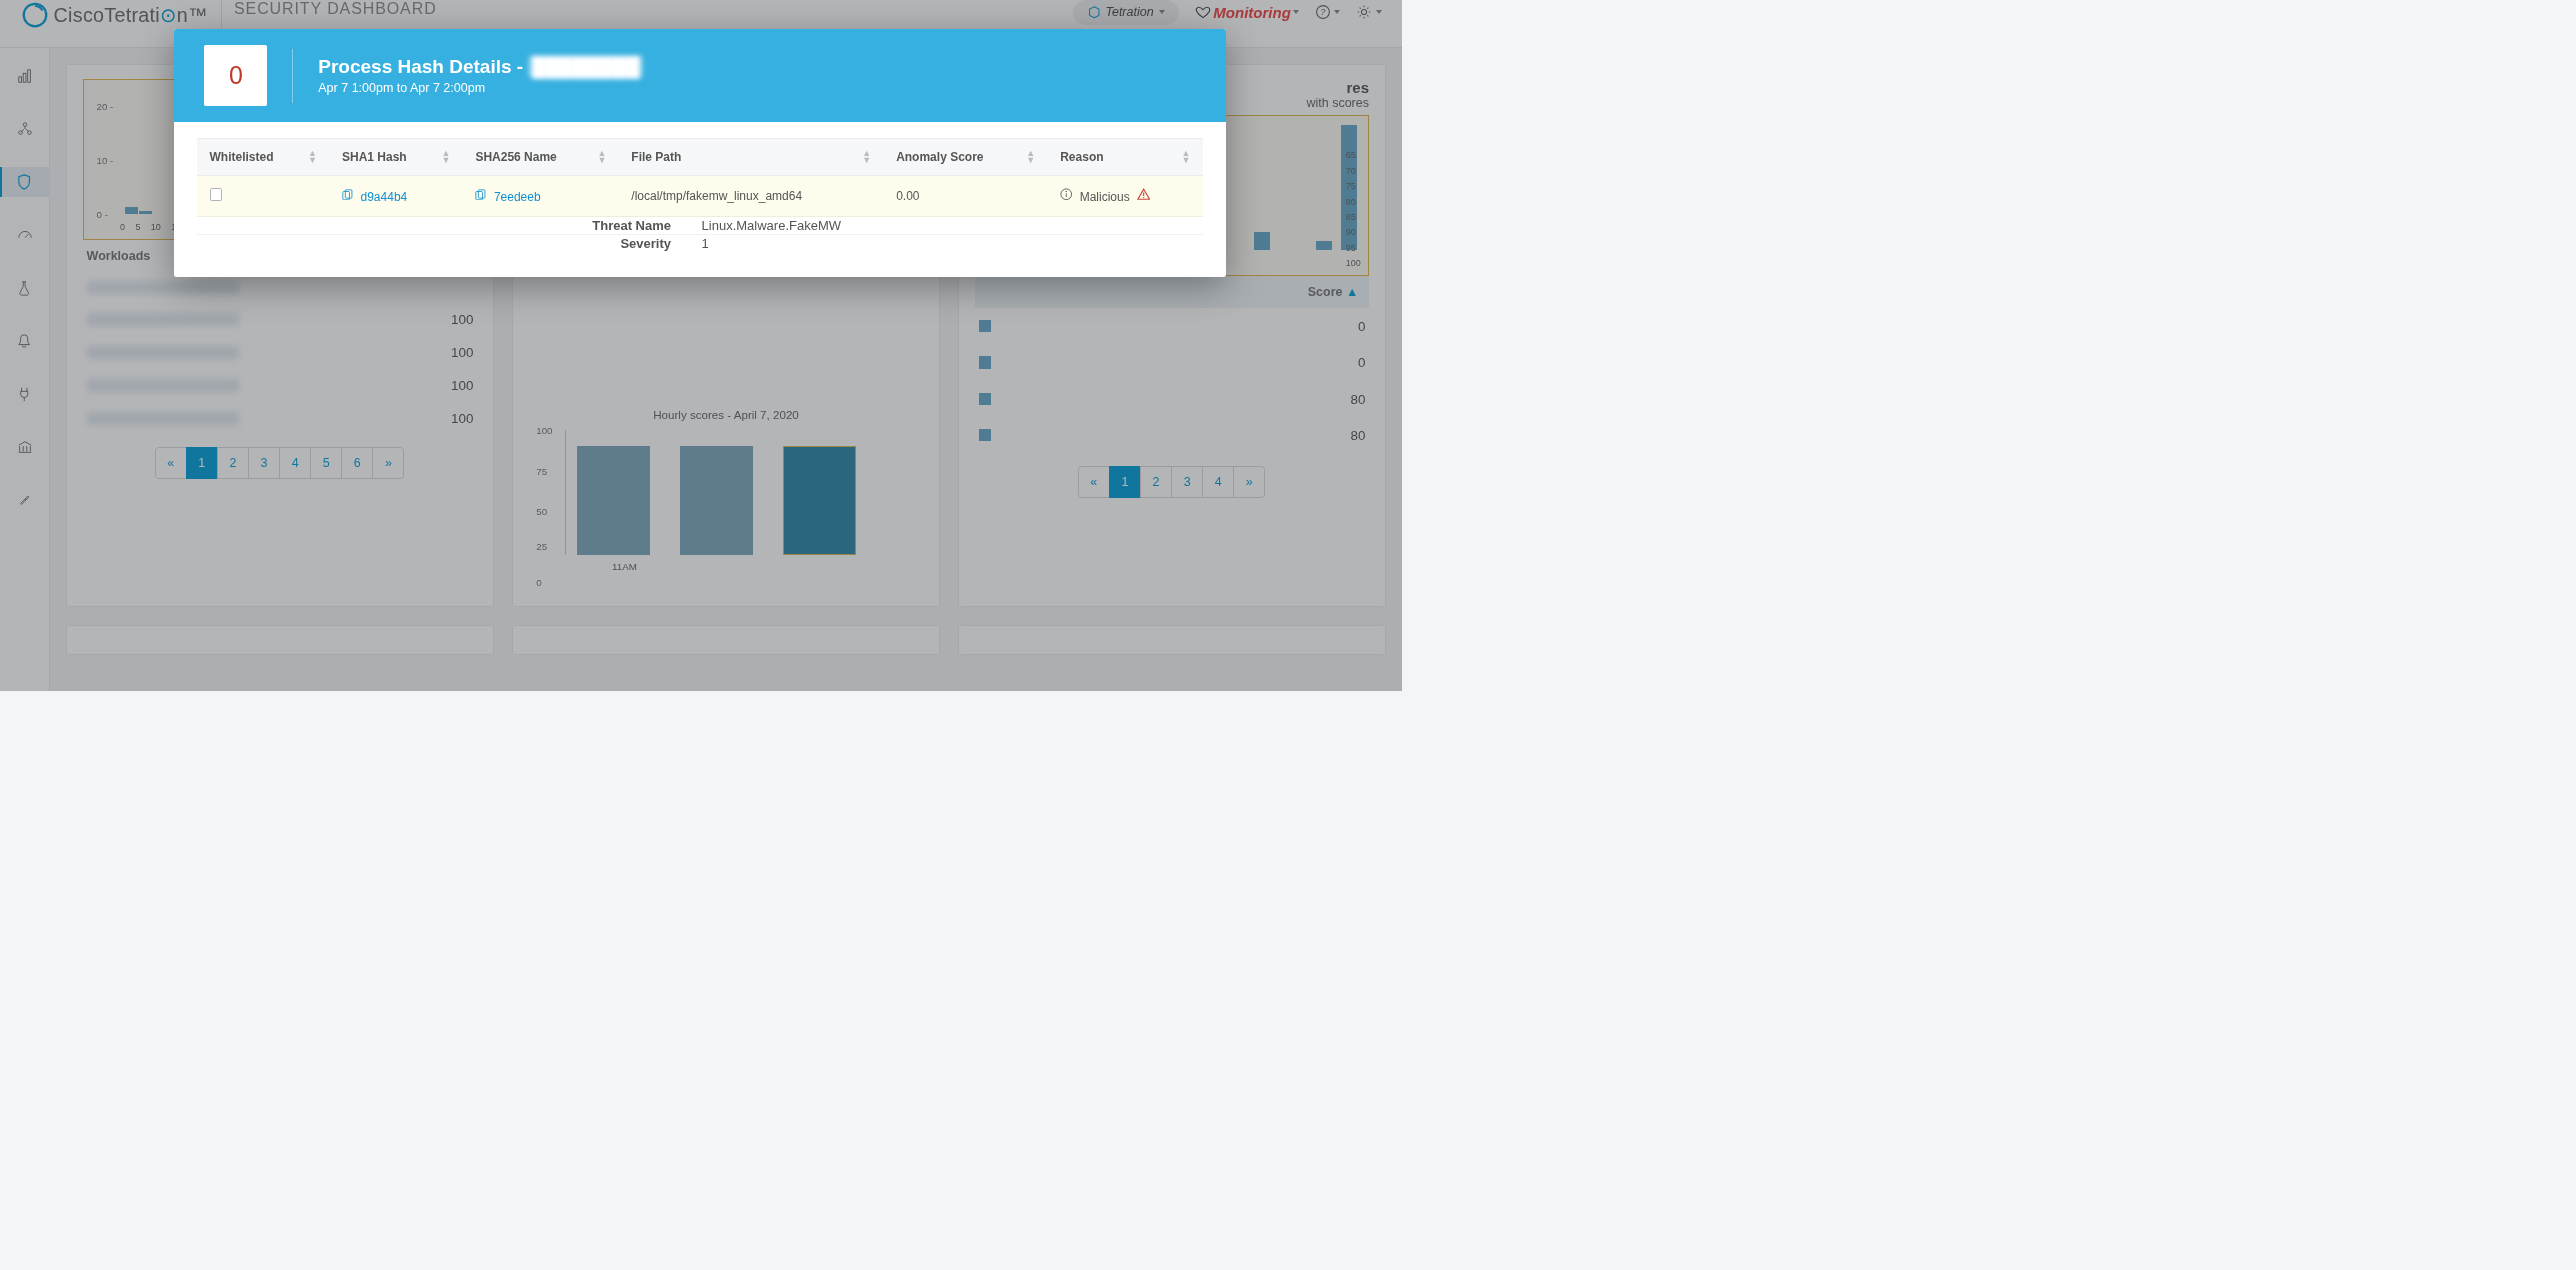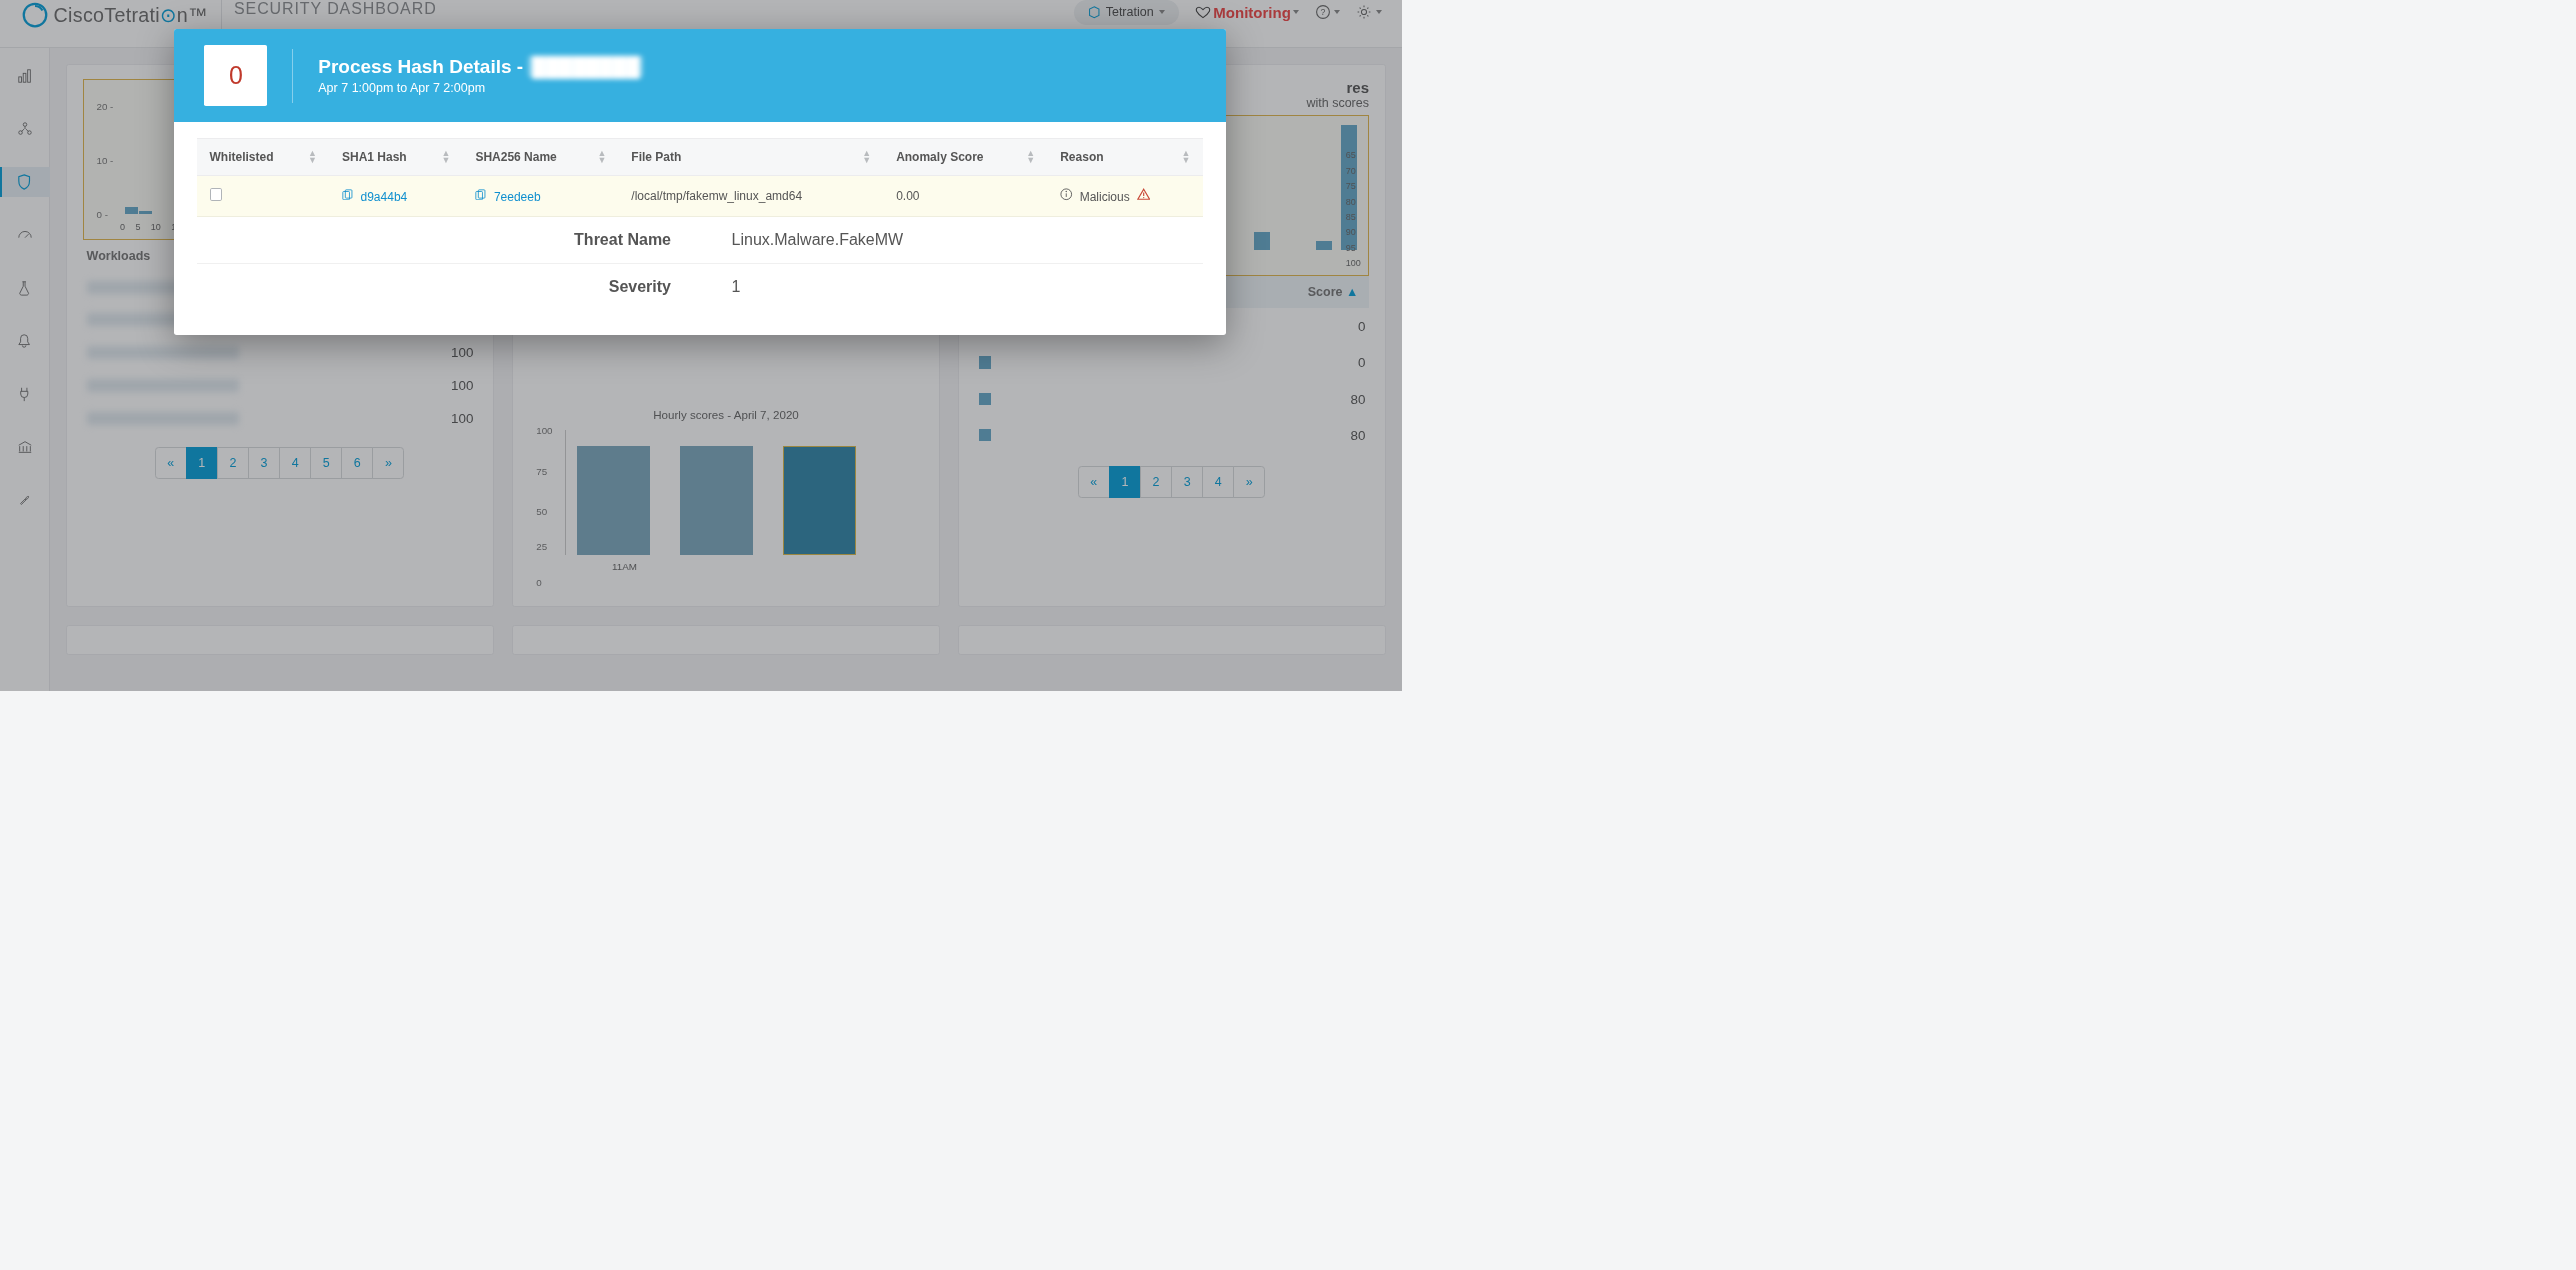--- a/index.html
+++ b/index.html
@@ -7,21 +7,21 @@
 
 
 .topbar { height: 48px; background: #fff; display: flex; align-items: flex-start; padding: 0 20px; border-bottom: 0.9px solid #e6e8ea; }
 .logo-wrap { display: flex; align-items: center; gap: 3.6px; }
 .logo-mark { width: 30px; height: 30px; color: #049fd9; }
 .logo-text { font-size: 19.7px; color: #6a6a6a; font-weight: 300; letter-spacing: 0.3px; }
 .logo-text b { font-weight: 500; }
 .logo-text .accent { color: #049fd9; }
 .vdiv { width: 0.9px; height: 32px; background: #e2e4e6; margin: 0 12.5px; }
 .page-title-top { font-size: 16px; color: #8a8d90; font-weight: 400; letter-spacing: 0.9px; }
-.top-right { margin-left: auto; display: flex; align-items: center; gap: 16px; }
+.top-right { margin-left: auto; display: flex; align-items: center; gap: 16px; font-style: italic; }
 .pill { background: #eef1f3; border-radius: 16px; padding: 5.4px 14.3px; display: flex; align-items: center; gap: 5.4px; color: #4a4a4a; font-size: 12.5px; }
 .mon { display: flex; align-items: center; gap: 2px; font-size: 15px; font-weight: 600; color: #ef4444; }
 .icon-btn { display: flex; align-items: center; gap: 3.6px; color: #5a5a5a; }
 .caret { width: 0; height: 0; border-left: 3.6px solid transparent; border-right: 3.6px solid transparent; border-top: 4.5px solid #888; }
 
 
 .leftnav { position: absolute; left: 0; top: 48px; bottom: 0; width: 50px; background: #fdfdfd; border-right: 0.9px solid #e8e9eb; display: flex; flex-direction: column; align-items: center; padding-top: 12.5px; gap: 23px; }
 .nav-item { width: 50px; height: 30px; display: flex; align-items: center; justify-content: center; color: #666; }
 .nav-item.active { background: #e6eef4; border-left: 2.7px solid #049fd9; color: #049fd9; padding-right:2.7px;}
 
@@ -80,21 +80,21 @@
 .sec-h { font-size: 13.4px; font-weight: 600; color: #555; margin-bottom: 9px; }
 .dt { width: 100%; border-collapse: collapse; font-size: 12px; }
 .dt thead th { background: #f6f7f8; text-align: left; font-weight: 600; color: #555; padding: 10.7px 12.5px; border-top: 0.9px solid #ececee; border-bottom: 0.9px solid #ececee; }
 .dt thead th .sort { float: right; color: #b8bbbe; font-size: 9px; line-height: 7.2px; }
 .dt tbody td { padding: 12.5px 12.5px; background: #fdfced; border-bottom: 0.9px solid #efeede; color: #555; }
 .link-c { color: #0f8fcf; }
 .copy-ic { color: #0f8fcf; margin-right: 3.6px; }
 .warn-ic { color: #c94a38; }
 .info-ic { color: #555; margin-right: 3.6px; }
 .cbx { width: 12.5px; height: 12.5px; border: 0.9px solid #b0b4b8; border-radius: 1.8px; display: inline-block; background: #fff;}
-.kv { display: flex; padding: 14px 0; border-bottom: 0.9px solid #f0f0f0; font-size: 16px; gap: 30px; }
+.kv { display: flex; padding: 1px 0; border-bottom: 0.9px solid #f0f0f0; font-size: 13px; }
 .kv .k { width: 501px; text-align: right; font-weight: 600; color: #555; padding-right: 27px; }
 .kv .v { padding-left: 3.6px; color: #555; }
 .kv:last-child { border-bottom: none; }
 </style>
 </head>
 <body>
 
 <div class="topbar">
   <div class="logo-wrap">
     <svg class="logo-mark" viewBox="0 0 40 40">

